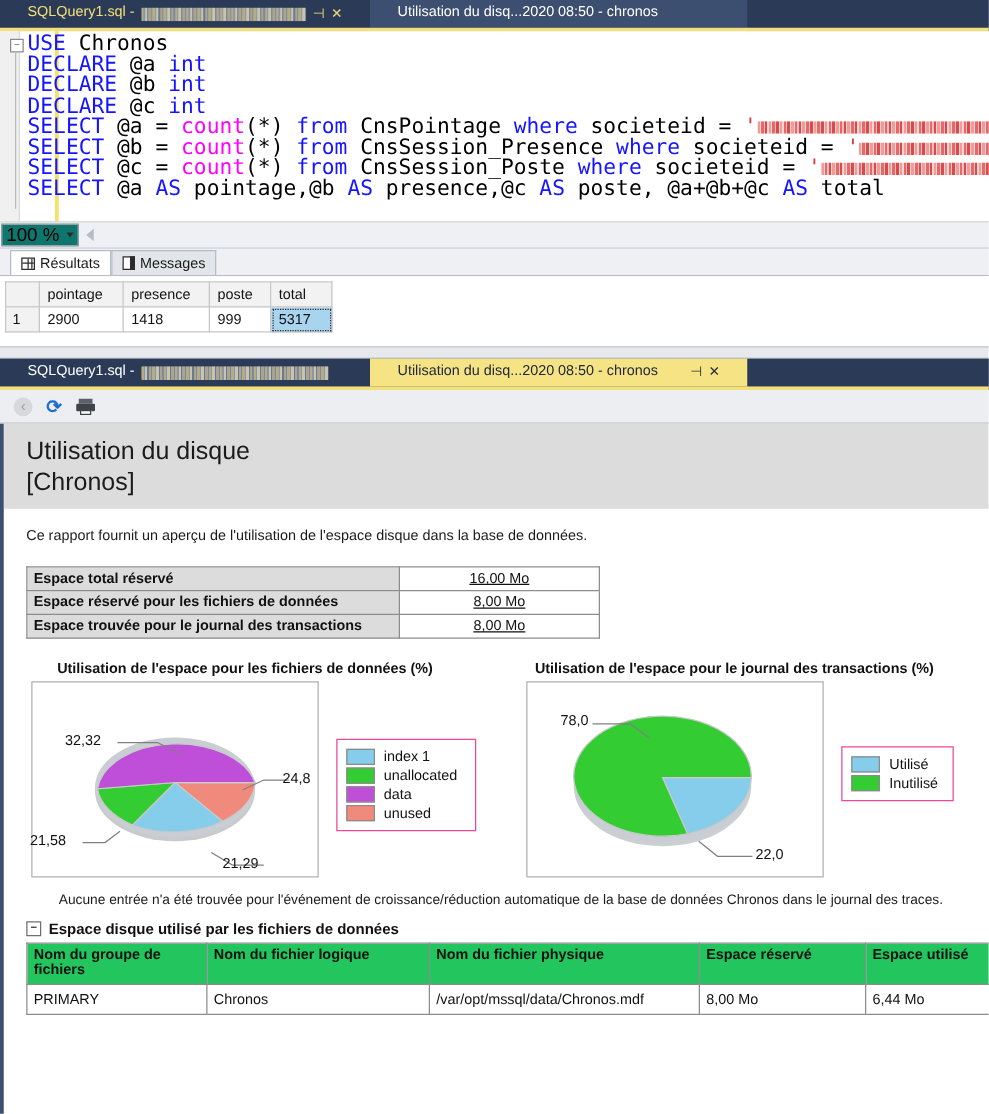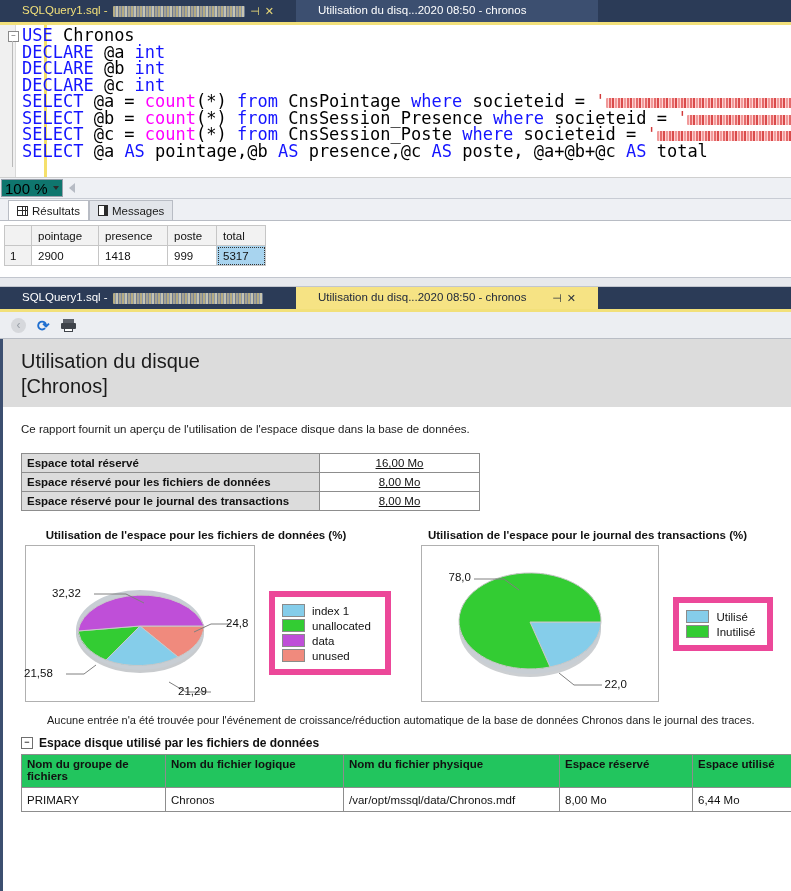--- a/index.html
+++ b/index.html
@@ -78,21 +78,21 @@
 
   table.sumtbl{border-collapse:collapse;margin:18px 0 0 18px;font-size:11.5px;}
   table.sumtbl td{border:1px solid #8d8d8d;height:18px;padding:0 5px;color:#111;}
   table.sumtbl td.lbl{background:#dcdcdc;font-weight:bold;width:287px;}
   table.sumtbl td.val{width:149px;text-align:center;background:#fff;text-decoration:underline;}
 
   .charts{display:flex;margin-top:18px;}
   .chart{position:relative;}
   .ctitle{text-align:center;font-size:11.5px;font-weight:bold;color:#111;margin-bottom:4px;}
   .cbox{border:1px solid #b0b0b0;background:#fff;position:relative;}
-  .legend{border:6px solid #ec4899;background:#fff;padding:6px 9px 6px 7px;position:absolute;}
+  .legend{border:1px solid #ec4899;background:#fff;padding:6px 9px 6px 7px;position:absolute;}
   .legrow{display:flex;align-items:center;gap:7px;height:15px;font-size:11.5px;color:#111;}
   .swatch{width:21px;height:11px;border:1px solid #8b8b8b;}
   .plabel{position:absolute;font-size:11.5px;color:#111;}
 
   .rfoot{font-size:11px;color:#1b1b1b;margin:12px 0 0 44px;}
   .sechead{display:flex;align-items:center;gap:6px;margin:10px 0 4px 18px;font-size:12px;font-weight:bold;color:#111;}
   .minusbox{width:10px;height:10px;border:1px solid #6f6f6f;background:#fff;font-size:9px;line-height:8px;text-align:center;color:#333;font-weight:700;}
   table.filetbl{border-collapse:collapse;margin-left:18px;font-size:11.5px;width:719px;table-layout:fixed;}
   table.filetbl th{background:#22c55e;border:1px solid #8d8d8d;font-weight:bold;text-align:left;padding:3px 5px;color:#111;vertical-align:top;height:26px;}
   table.filetbl td{border:1px solid #8d8d8d;padding:3px 5px;color:#111;height:17px;background:#fff;}
@@ -217,21 +217,21 @@
         <tbody>
           <tr>
             <td class="lbl">Espace total réservé</td>
             <td class="val">16,00 Mo</td>
           </tr>
           <tr>
             <td class="lbl">Espace réservé pour les fichiers de données</td>
             <td class="val">8,00 Mo</td>
           </tr>
           <tr>
-            <td class="lbl">Espace réservé pour le journal des transactions</td>
+            <td class="lbl">Espace trouvée pour le journal des transactions</td>
             <td class="val">8,00 Mo</td>
           </tr>
         </tbody>
       </table>
 
       <div class="charts">
 
         <div class="chart" style="width:395px;margin-left:14px;">
           <div class="ctitle" style="width:358px;">Utilisation de l'espace pour les fichiers de données (%)</div>
           <div class="cbox" style="width:228px;height:155px;margin-left:8px;">

